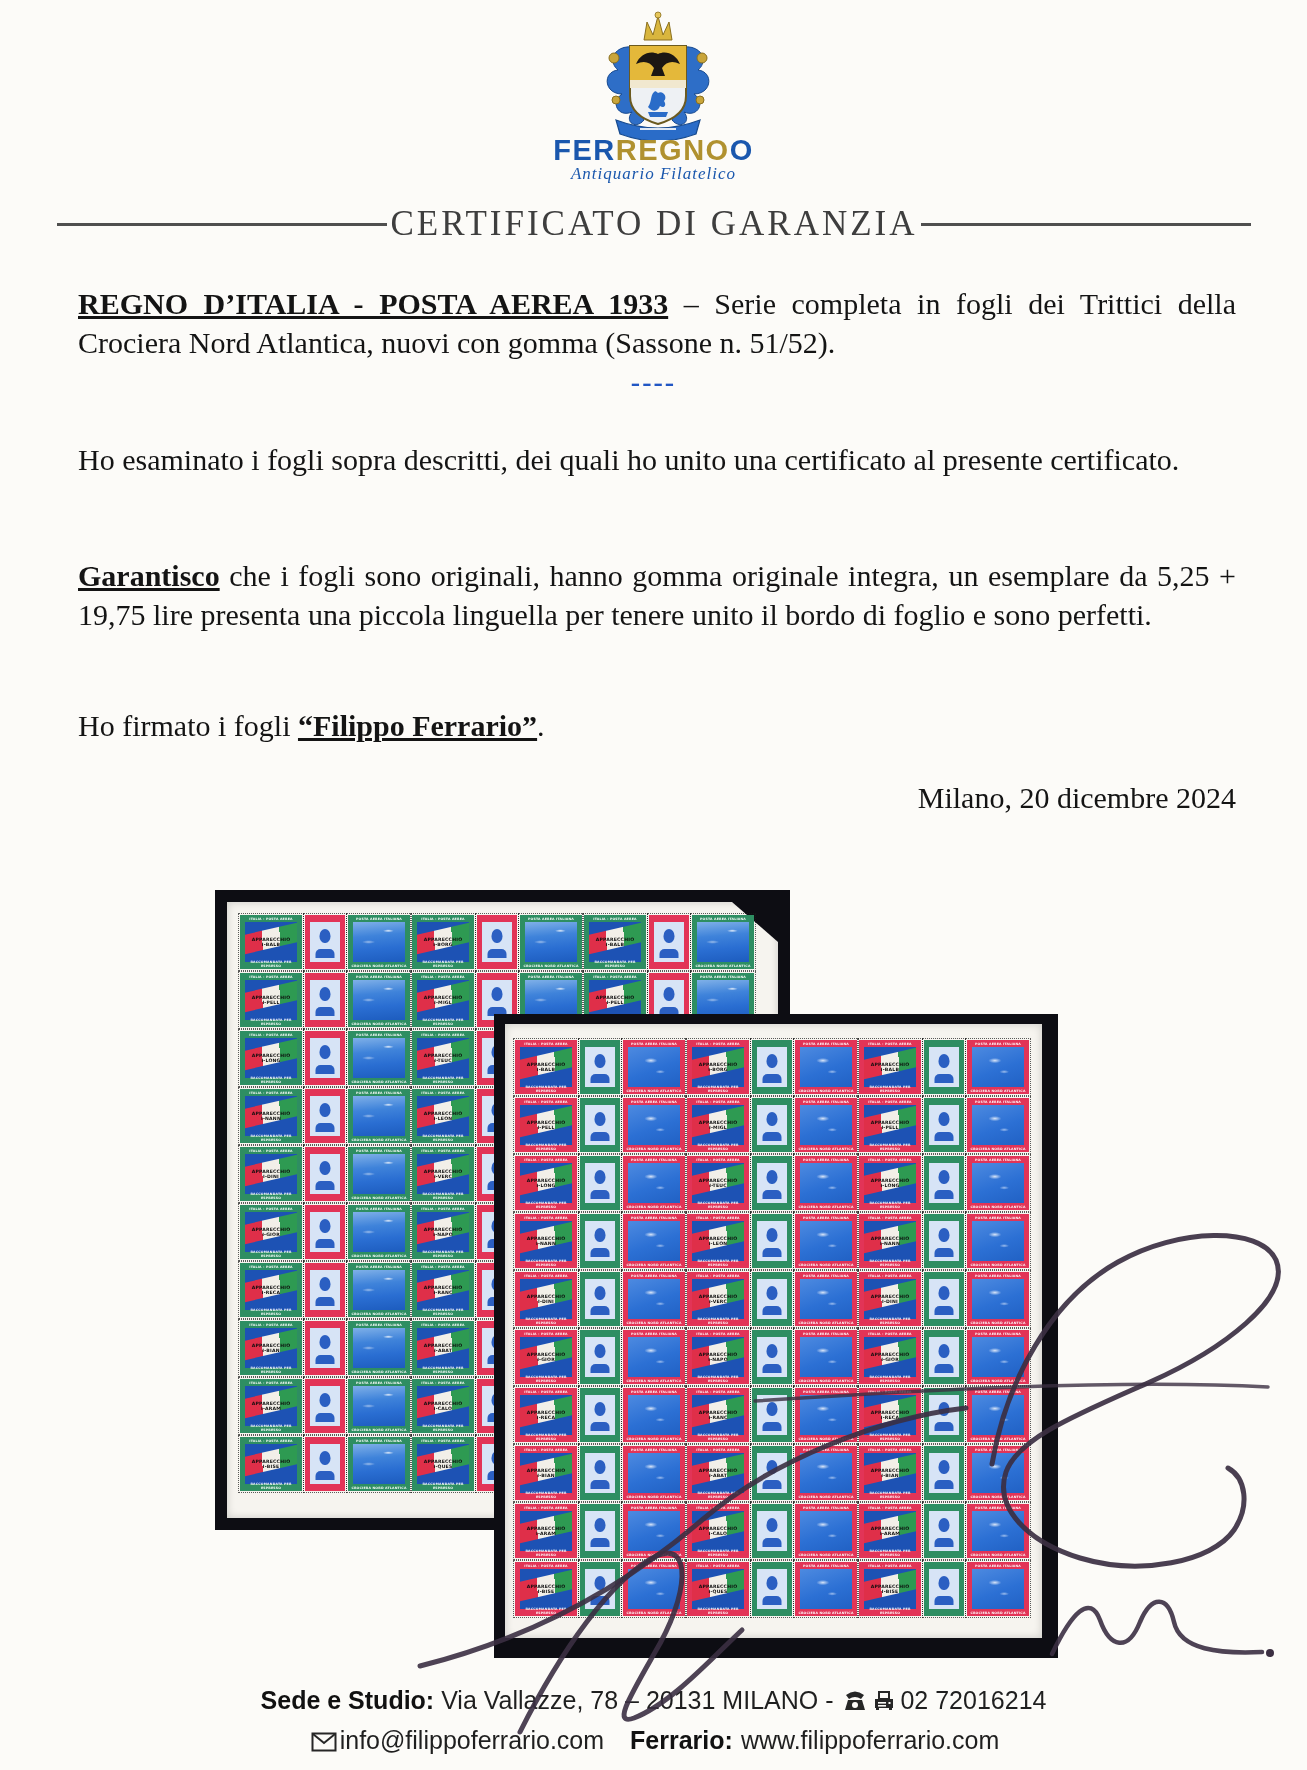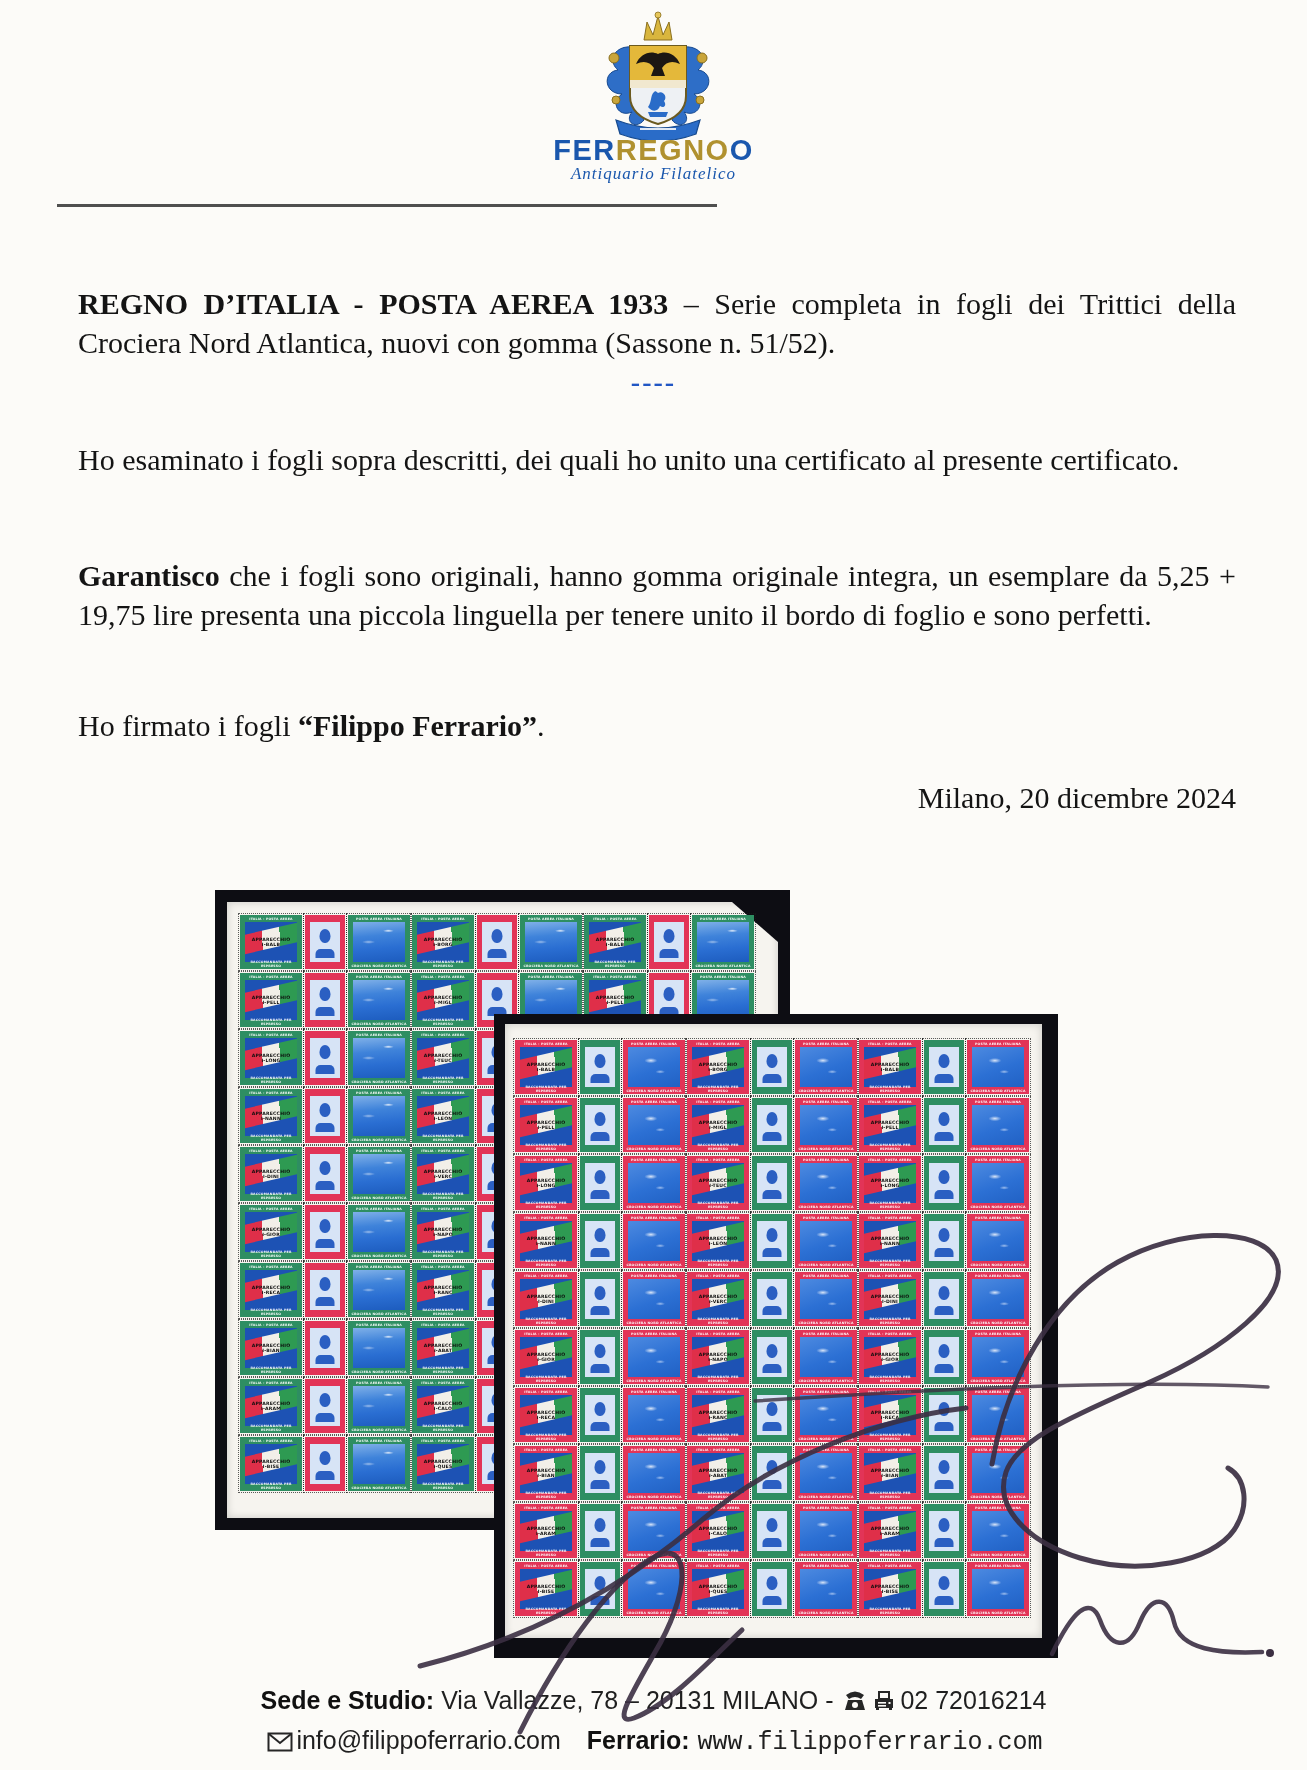--- a/index.html
+++ b/index.html
@@ -18,21 +18,21 @@
 
   
   #cert-head{position:absolute;left:57px;right:56px;top:204px;display:flex;align-items:center;}
   #cert-head .rule{flex:0 0 330px;height:3px;background:var(--rule);}
   #cert-head h1{flex:1;margin:0;text-align:center;font-weight:400;font-size:35px;
                 letter-spacing:3px;color:var(--heading);white-space:nowrap;}
 
   
   .para{position:absolute;left:78px;width:1158px;margin:0;font-size:30px;line-height:39px;
         text-align:justify;}
-  .para b{font-weight:700;}
+  .para b{font-weight:700;text-decoration:underline;}
   #p1{top:284px;}
   #dashes{position:absolute;left:0;top:366px;width:100%;text-align:center;
           color:var(--accent-blue);font-weight:700;font-size:28px;letter-spacing:2px;}
   #p2{top:440px;}
   #p3{top:556px;}
   #p4{top:706px;}
   #dateline{top:778px;text-align:right;}
 
   
   .photo-black{position:absolute;background:var(--photo-bg);}
@@ -86,21 +86,21 @@
 
   
   .footer-line{position:absolute;left:0;width:100%;text-align:center;
                font-family:"Liberation Sans",sans-serif;font-size:25px;color:#1f1f1f;
                white-space:pre-wrap;z-index:40;}
   .footer-line b{font-weight:700;color:#111;}
   #footer1{top:1686px;}
   #footer2{top:1726px;}
   .f-icon{display:inline-block;vertical-align:-3px;margin:0 3px;}
   #internet-label{margin-left:26px;}
-  #website{margin-left:8px;font-family:Liberation Mono, monospace;}
+  #website{margin-left:8px;}
   #phone-number{margin-left:2px;}
 </style>
 </head>
 <body>
 
 <div id="page">
 
   <svg id="crest" width="160" height="132" viewBox="0 0 160 132">
     <g>
       <path d="M66 32 L69 14 L75 27 L80 8 L85 27 L91 14 L94 32 Z" fill="#d9b63e" stroke="#8a6f1e" stroke-width="1"></path>
@@ -128,20 +128,21 @@
       <path d="M38 112 Q80 128 122 112 L118 126 Q80 140 42 126 Z" fill="#2a6cc8" stroke="#174a8e" stroke-width="1.2"></path>
       <rect x="62" y="120" width="36" height="2" fill="rgba(255,255,255,.85)"></rect>
     </g>
   </svg>
 
   <div id="brand"><span class="b-blue">FER</span><span class="b-gold">REGNO</span><span class="b-blue">O</span></div>
   <div id="brand-sub">Antiquario Filatelico</div>
 
   <div id="cert-head">
     <span class="rule"></span>
+    <h1>CERTIFICATO DI GARANZIA</h1>
     <span class="rule"></span>
   </div>
 
   <p class="para" id="p1"><b>REGNO D’ITALIA - POSTA AEREA 1933</b><span> – Serie completa in fogli dei Trittici della Crociera Nord Atlantica, nuovi con gomma (Sassone n. 51/52).</span></p>
 
   <div id="dashes">----</div>
 
   <p class="para" id="p2">Ho esaminato i fogli sopra descritti, dei quali ho unito una certificato al presente certificato.</p>
 
   <p class="para" id="p3"><b>Garantisco</b><span> che i fogli sono originali, hanno gomma originale integra, un esemplare da 5,25 + 19,75 lire presenta una piccola linguella per tenere unito il bordo di foglio e sono perfetti.</span></p>

